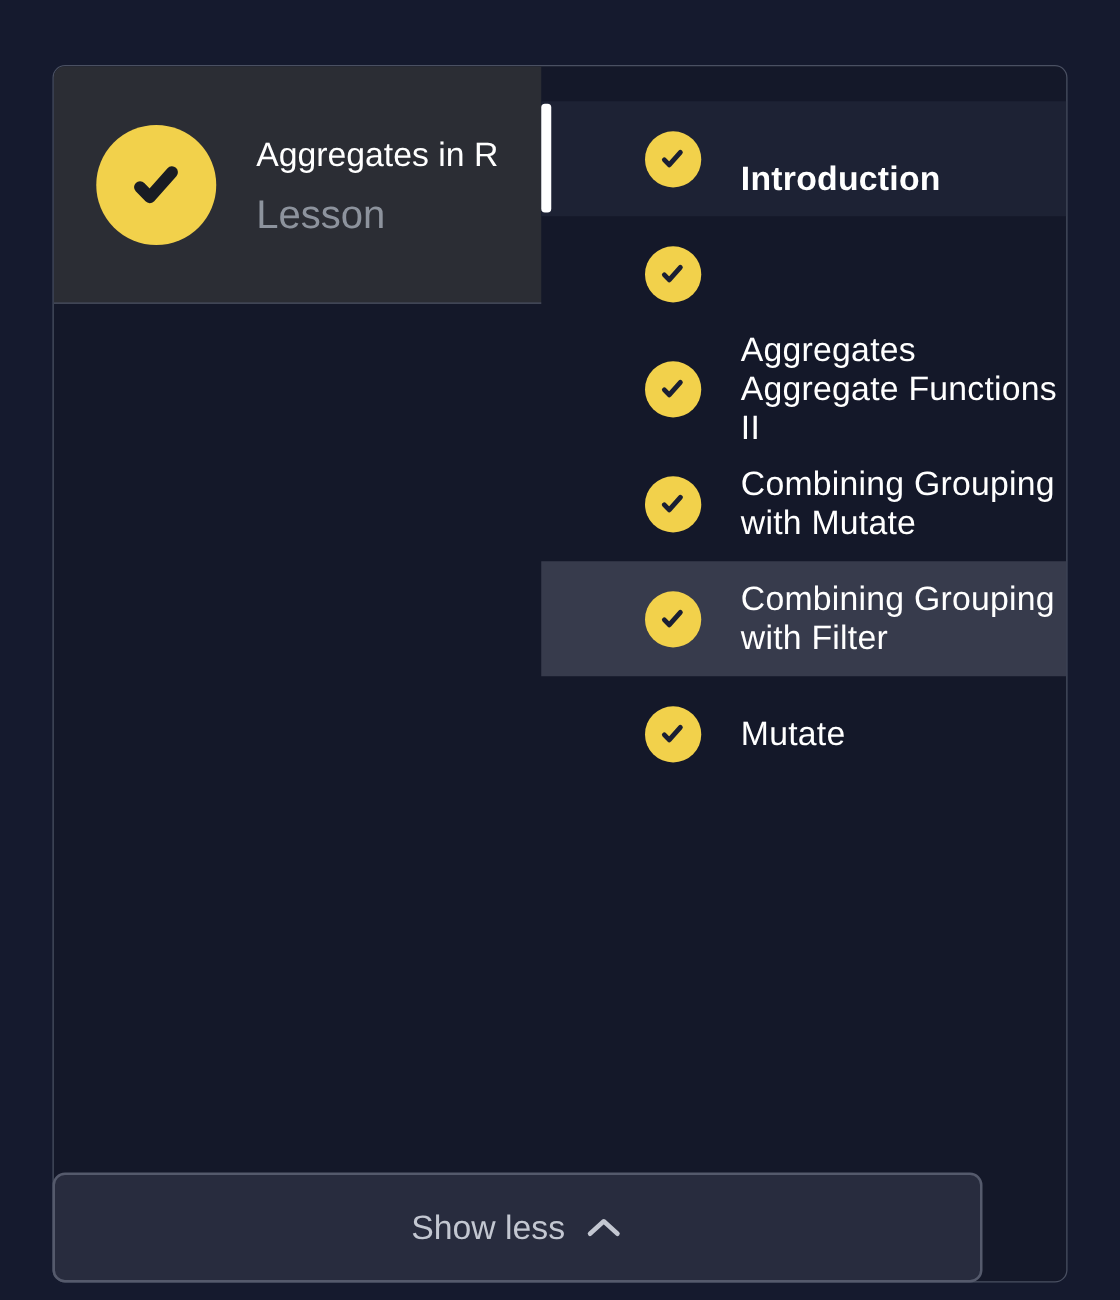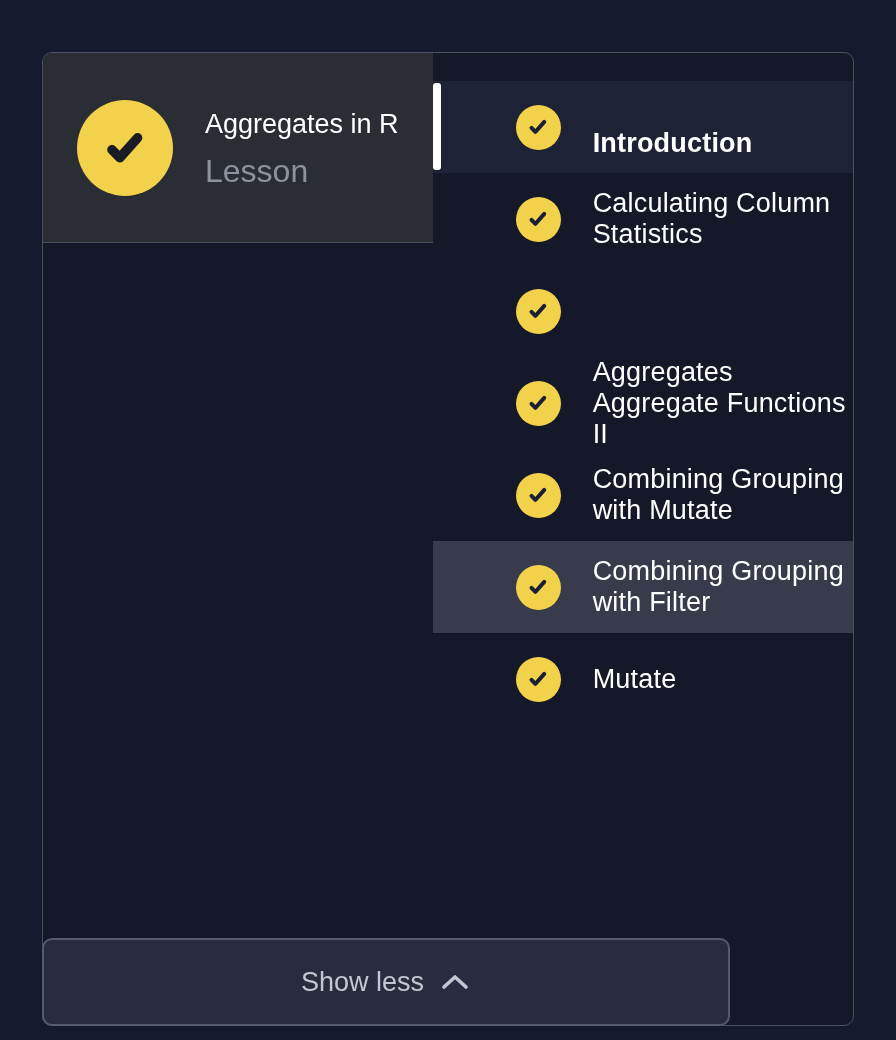--- a/index.html
+++ b/index.html
@@ -112,21 +112,21 @@
     font-size: 27px;
     color: var(--text-primary, #FFFFFF);
     letter-spacing: 0.2px;
   }
   .lesson-item.active .item-label { font-weight: bold; margin-top: 32px; }
 
   .show-less-button {
     position: absolute;
     left: 42px;
     top: 938px;
-    width: 688px;
+    width: 744px;
     height: 88px;
     box-sizing: border-box;
     background: var(--footer-bg, #282C3E);
     border: 2px solid var(--footer-border, #555A6C);
     border-radius: 10px;
     display: flex;
     align-items: center;
     justify-content: center;
     color: var(--footer-text, #C3C7D1);
     font-size: 27px;
@@ -163,29 +163,20 @@
     </span>
     <span class="item-label">Introduction</span>
   </li>
         <li class="lesson-item">
 
     <span class="check-badge">
       <svg width="26" height="26" viewBox="0 0 24 24" fill="none">
         <path d="M6 12.8l3.6 3.7 8.2-9.2" stroke="#1A1F33" stroke-width="3.6" stroke-linecap="round" stroke-linejoin="round"></path>
       </svg>
     </span>
-    <span class="item-label">Calculating Column Statistics</span>
-  </li>
-        <li class="lesson-item">
-
-    <span class="check-badge">
-      <svg width="26" height="26" viewBox="0 0 24 24" fill="none">
-        <path d="M6 12.8l3.6 3.7 8.2-9.2" stroke="#1A1F33" stroke-width="3.6" stroke-linecap="round" stroke-linejoin="round"></path>
-      </svg>
-    </span>
   </li>
         <li class="lesson-item">
 
     <span class="check-badge">
       <svg width="26" height="26" viewBox="0 0 24 24" fill="none">
         <path d="M6 12.8l3.6 3.7 8.2-9.2" stroke="#1A1F33" stroke-width="3.6" stroke-linecap="round" stroke-linejoin="round"></path>
       </svg>
     </span>
     <span class="item-label">Aggregates Aggregate Functions II</span>
   </li>

